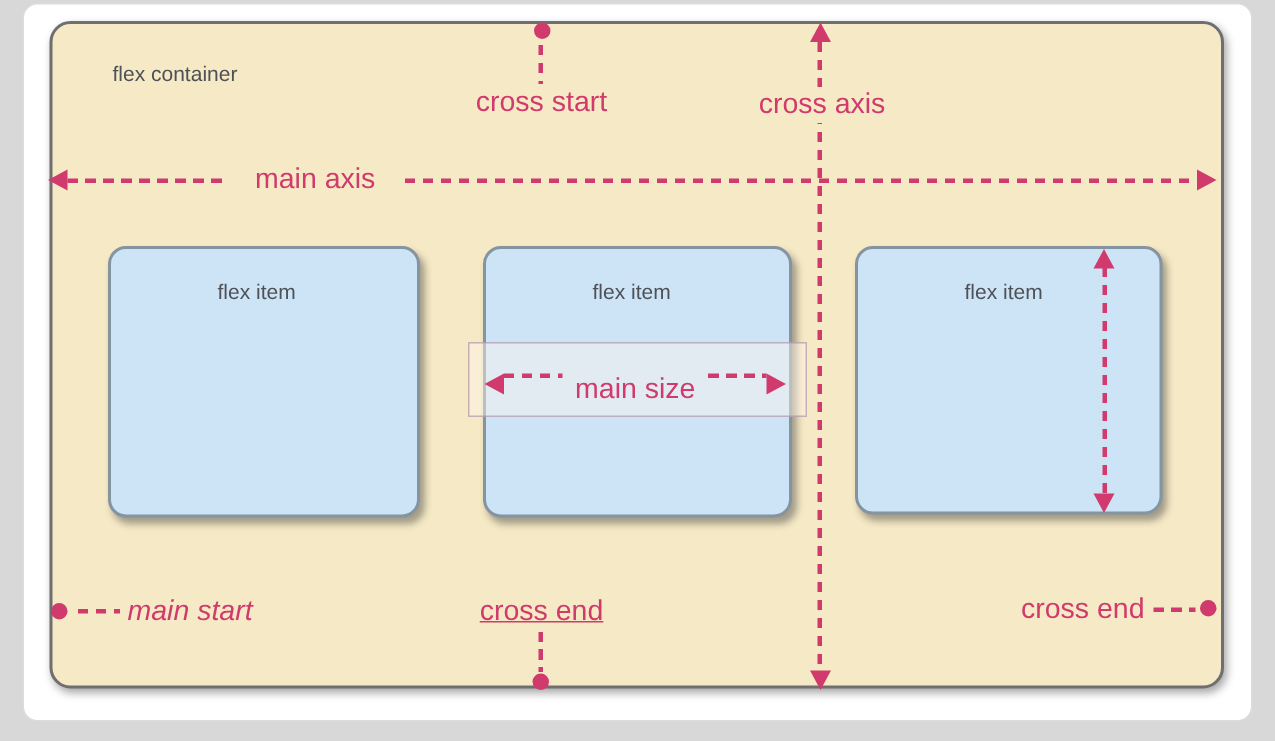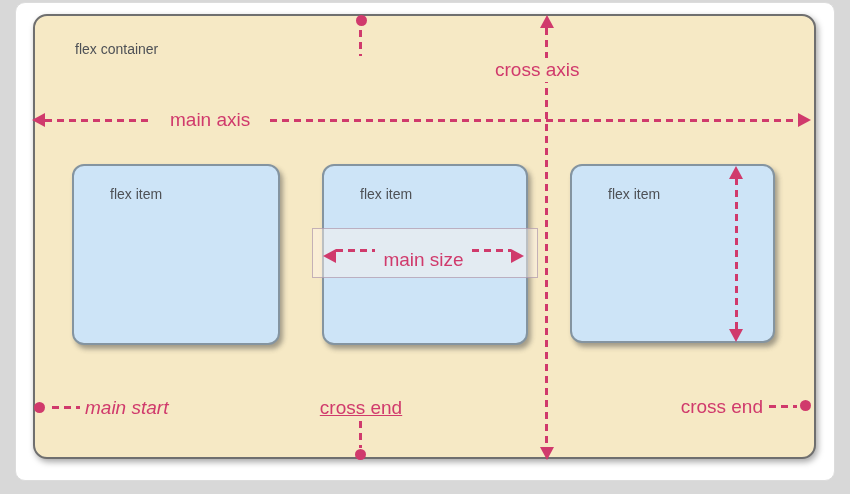--- a/index.html
+++ b/index.html
@@ -39,28 +39,28 @@
 
   
   .main-axis-row{position:absolute;left:32px;top:112px;width:779px;height:16px;
         display:flex;align-items:center;z-index:2;}
   .main-axis-row .seg1{width:105px;}
   .main-axis-row .seg2{flex:1;}
   .main-axis-row .lbl{padding:0 20px;}
 
   
   .cross-axis-line{position:absolute;left:545px;top:28px;height:422px;z-index:1;}
-  .cross-axis-label{position:absolute;left:495px;top:58px;width:106px;text-align:left;
+  .cross-axis-label{position:absolute;left:495px;top:58px;width:106px;text-align:center;
         background:var(--container-fill);z-index:3;padding:1px 0;}
 
   
   .flex-item{position:absolute;top:164px;height:181px;background:var(--item-fill);
         border:2px solid var(--item-border);border-radius:12px;
         box-shadow:3px 4px 5px rgba(60,60,60,0.45);z-index:1;}
-  .flex-item .item-label{display:block;padding:20px 0 0 36px;}
+  .flex-item .item-label{display:block;padding:20px 0 0 55px;margin-left:16px;}
   .item-1{left:72px;width:208px;}
   .item-2{left:322px;width:206px;}
   .item-3{left:570px;width:205px;height:179px;}
 
   
   .main-size-band{position:absolute;left:312px;top:228px;width:226px;height:50px;
         background:rgba(255,243,235,0.45);border:1px solid rgba(160,135,160,0.6);z-index:2;}
   .main-size-row{position:absolute;left:323px;top:249px;width:201px;height:16px;
         display:flex;align-items:flex-start;z-index:3;}
   .main-size-row .seg{flex:1;}
@@ -101,20 +101,21 @@
     <span class="arr arr-right"></span>
   </div>
 
   <div class="vdash cross-axis-line"></div>
   <span class="arr arr-up abs" style="left:540px;top:15px;z-index:1;"></span>
   <span class="arr arr-down abs" style="left:540px;top:447px;z-index:1;"></span>
   <span class="pink cross-axis-label">cross axis</span>
 
   <span class="dot" style="left:356px;top:15px;"></span>
   <div class="vdash abs cross-start-dash"></div>
+  <span class="pink abs cross-start-label">cross start</span>
 
   <span class="pink abs cross-end-label">cross end</span>
   <div class="vdash abs cross-end-dash"></div>
   <span class="dot" style="left:355px;top:449px;"></span>
 
   <span class="dot" style="left:34px;top:402px;"></span>
   <div class="hdash abs main-start-dash"></div>
   <span class="pink abs main-start-label">main start</span>
 
   <span class="pink abs main-end-label">cross end</span>

